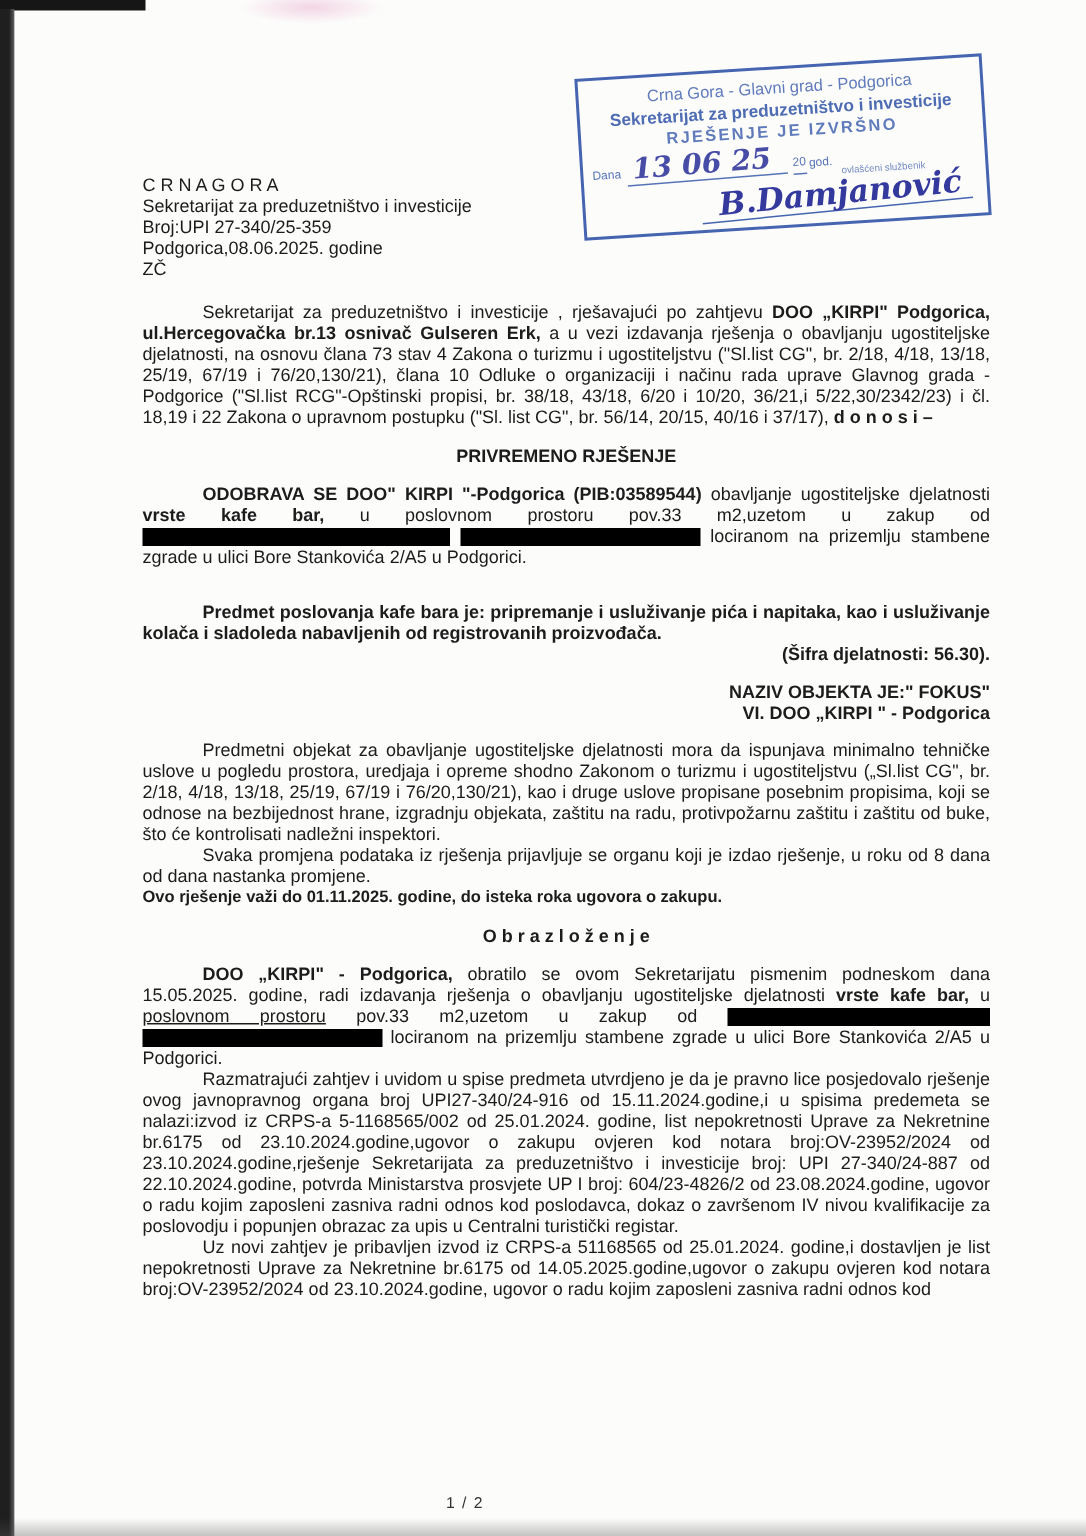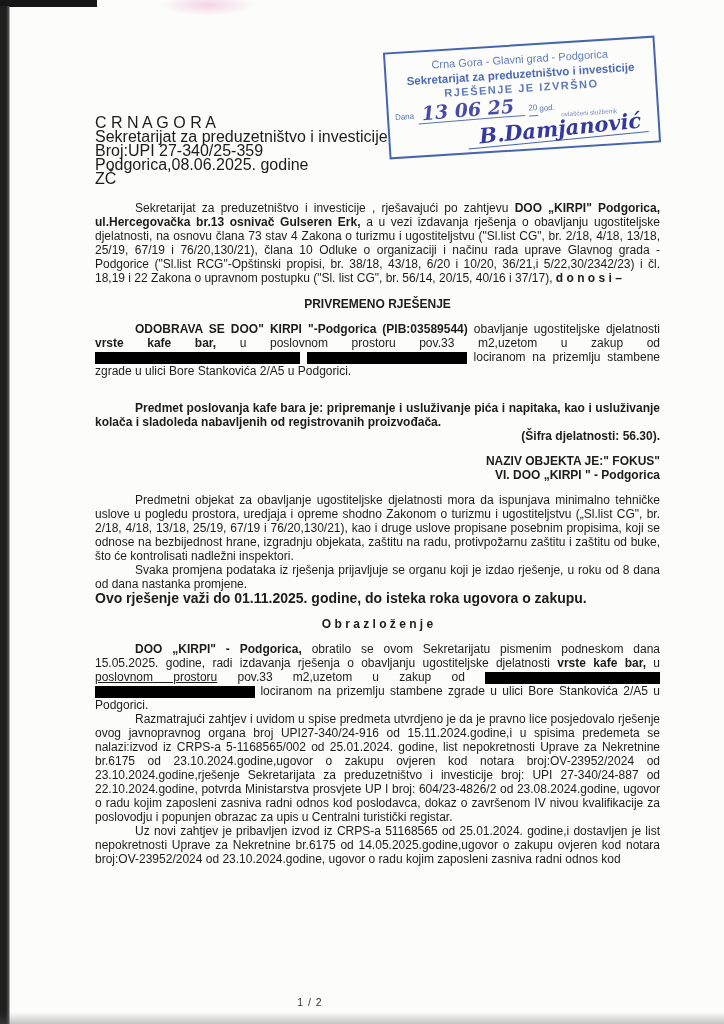--- a/index.html
+++ b/index.html
@@ -41,31 +41,31 @@
   .stamp .hw-date{font-size:19px;line-height:18px;border-bottom:1px solid var(--stamp-color,#4565b0);
     padding:0 10px 1px 4px;transform:rotate(-1deg);}
   .stamp .yr{margin-left:4px;padding-bottom:2px;border-bottom:1px solid var(--stamp-color,#4565b0);}
   .stamp .god{margin-left:2px;padding-bottom:2px;}
   .stamp .srow{position:relative;text-align:right;padding:0 4px 2px 0;margin-top:-4px;}
   .stamp .officer{font-size:6.5px;opacity:.75;display:block;margin-right:30px;}
   .stamp .sig{font-size:21px;line-height:20px;display:inline-block;
     border-bottom:1px solid var(--stamp-color,#4565b0);padding:0 6px 1px 12px;transform:rotate(-2deg);}
   
   .header-block{position:absolute;left:95px;top:116px;width:565px;
-    font-size:16px;line-height:14px;}
+    font-size:12px;line-height:14px;}
   .doc-body{position:absolute;left:95px;top:201px;width:565px;
     font-size:12px;line-height:14px;}
   .blk{text-align:justify;}
   .blk.ind{text-indent:40px;}
   .blk .b{font-weight:700;}
   .blk .u{text-decoration:underline;}
   .blk.title{text-align:center;font-weight:700;margin:12px 0 11px 0;text-indent:0;}
   .blk.line{padding-left:40px;text-align:right;}
   .blk.bold-all{font-weight:700;}
-  .blk.note{font-size:14px;font-weight:700;text-align:left;}
+  .blk.note{font-size:11px;font-weight:700;text-align:left;}
   .blk.gap-top{margin-top:11px;}
   .blk.gap-top-sm{margin-top:23px;}
   .redact{display:inline-block;height:12px;background:#000;vertical-align:text-bottom;}
   .footer{position:absolute;left:0;top:996px;width:620px;text-align:center;
     font-size:10.5px;letter-spacing:1px;color:#333;}
 </style>
 </head>
 <body>
 
 <div class="page">

